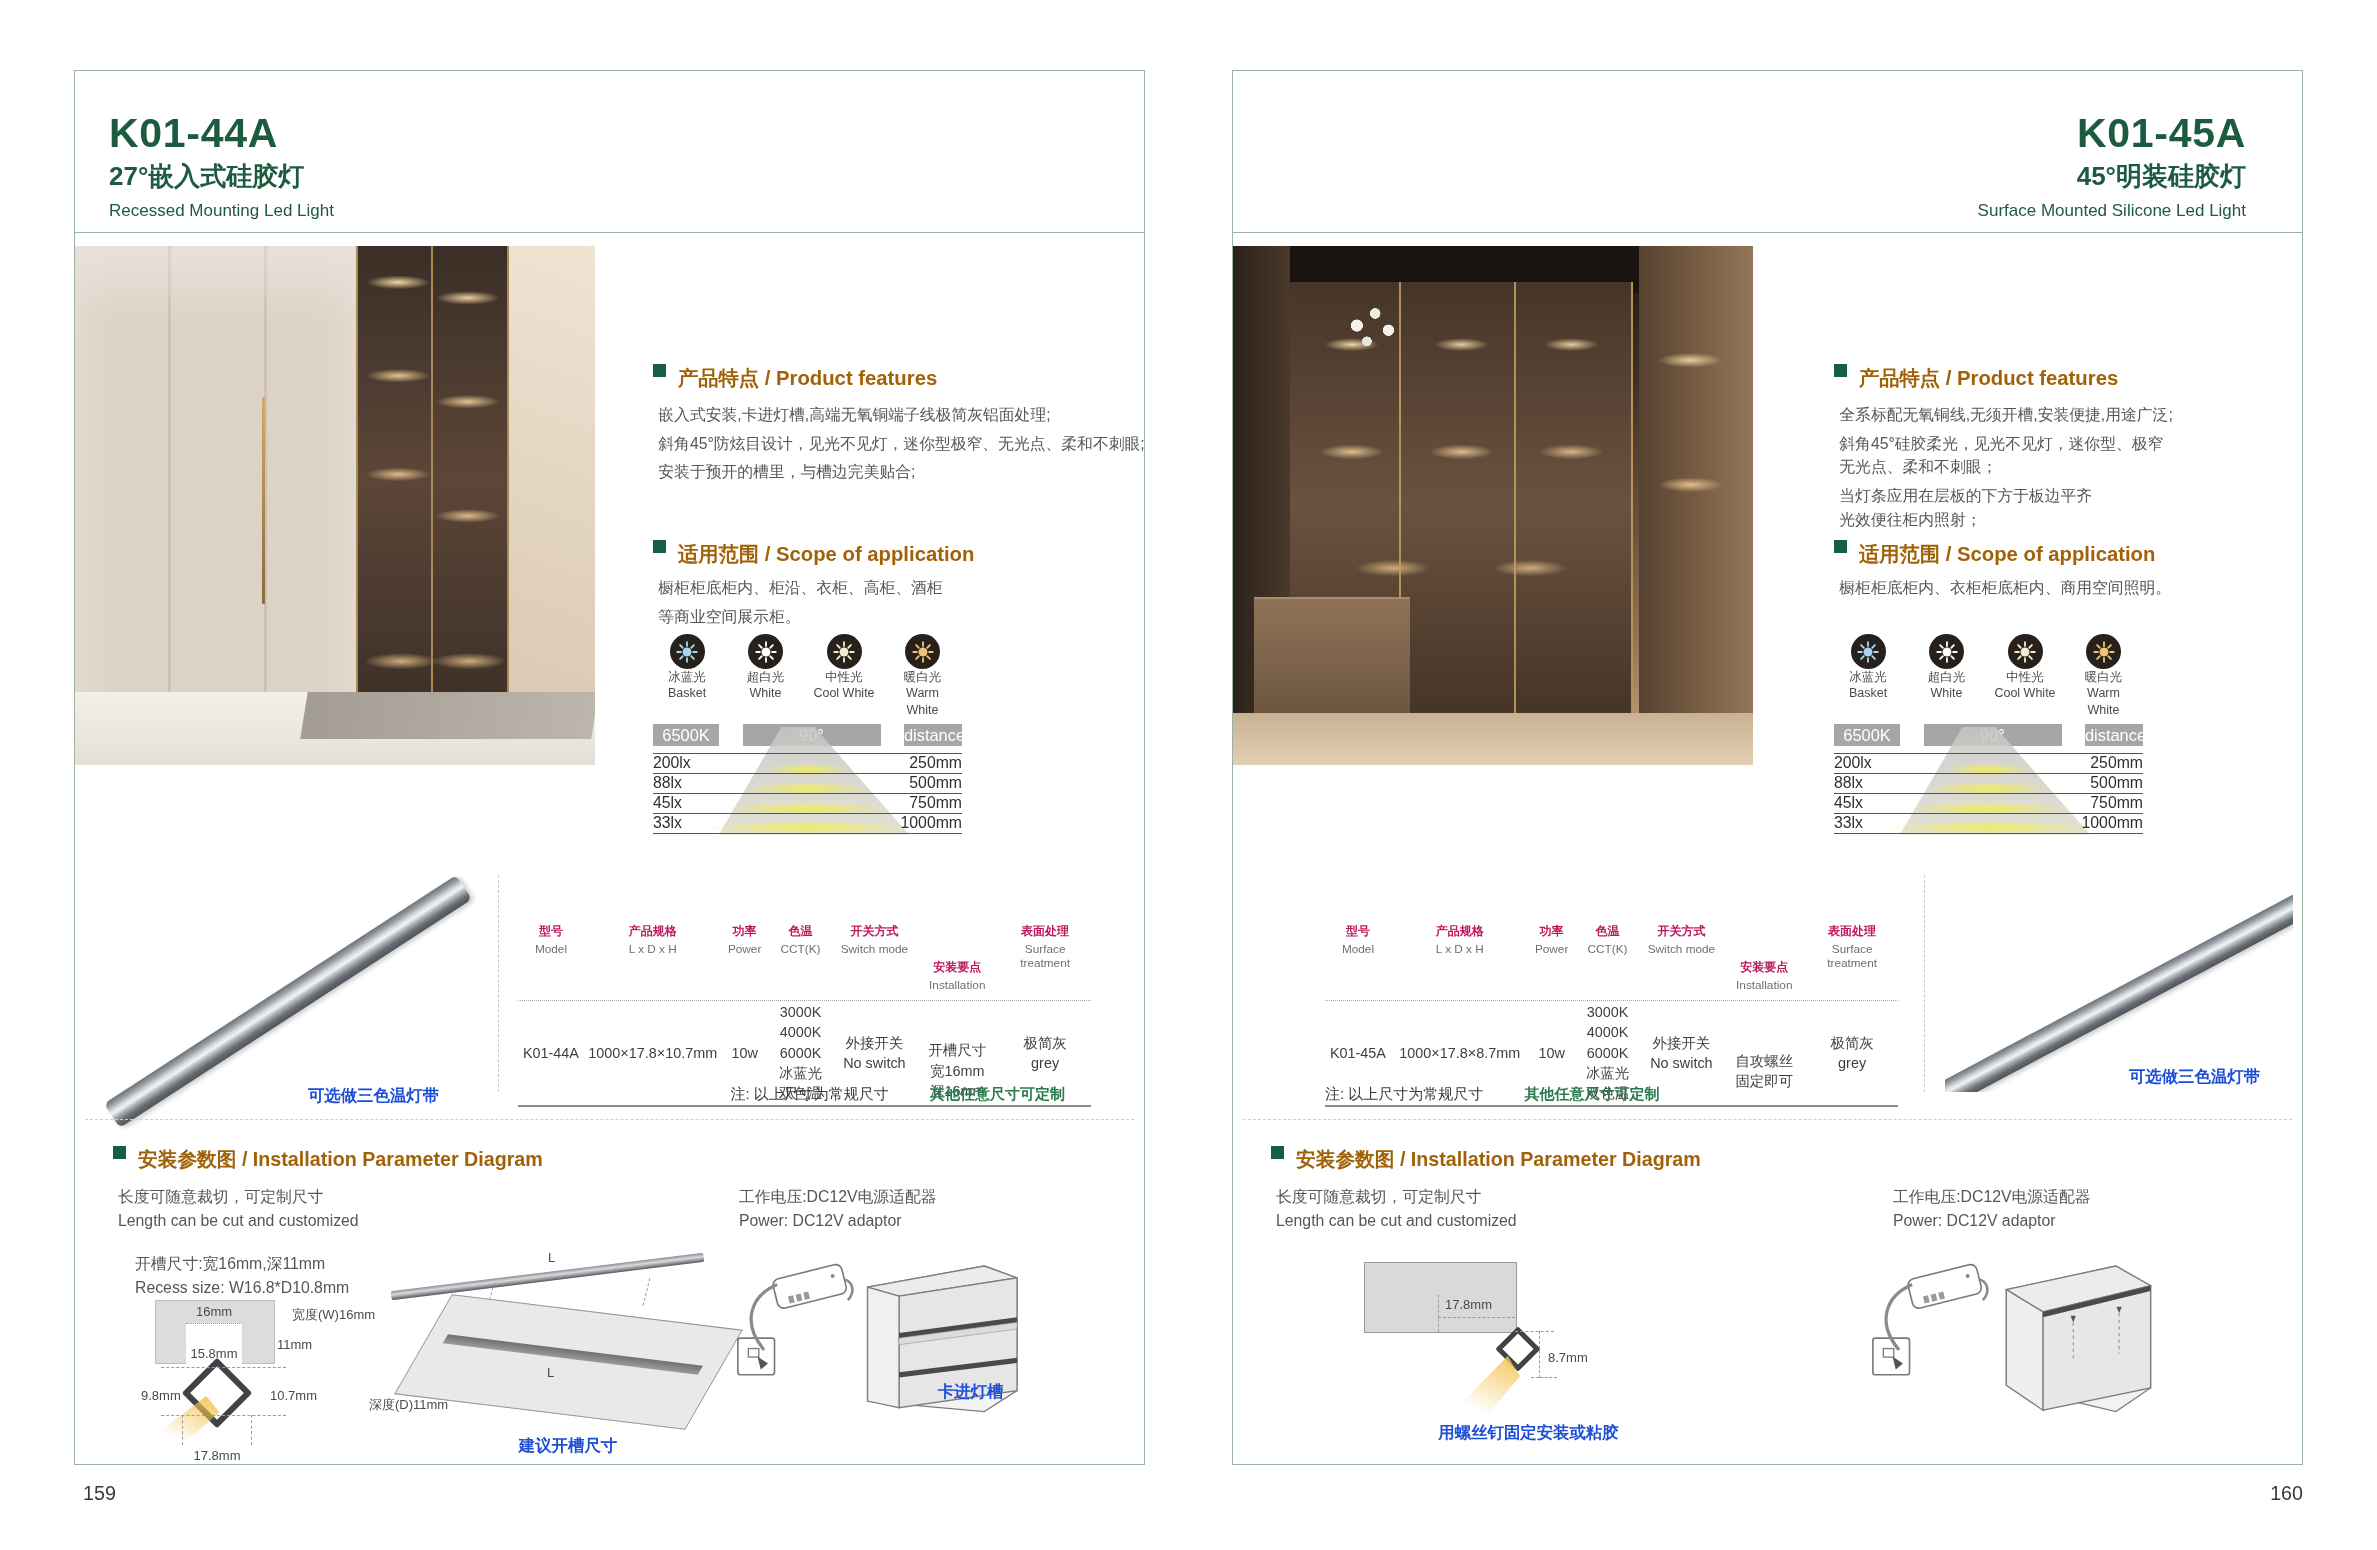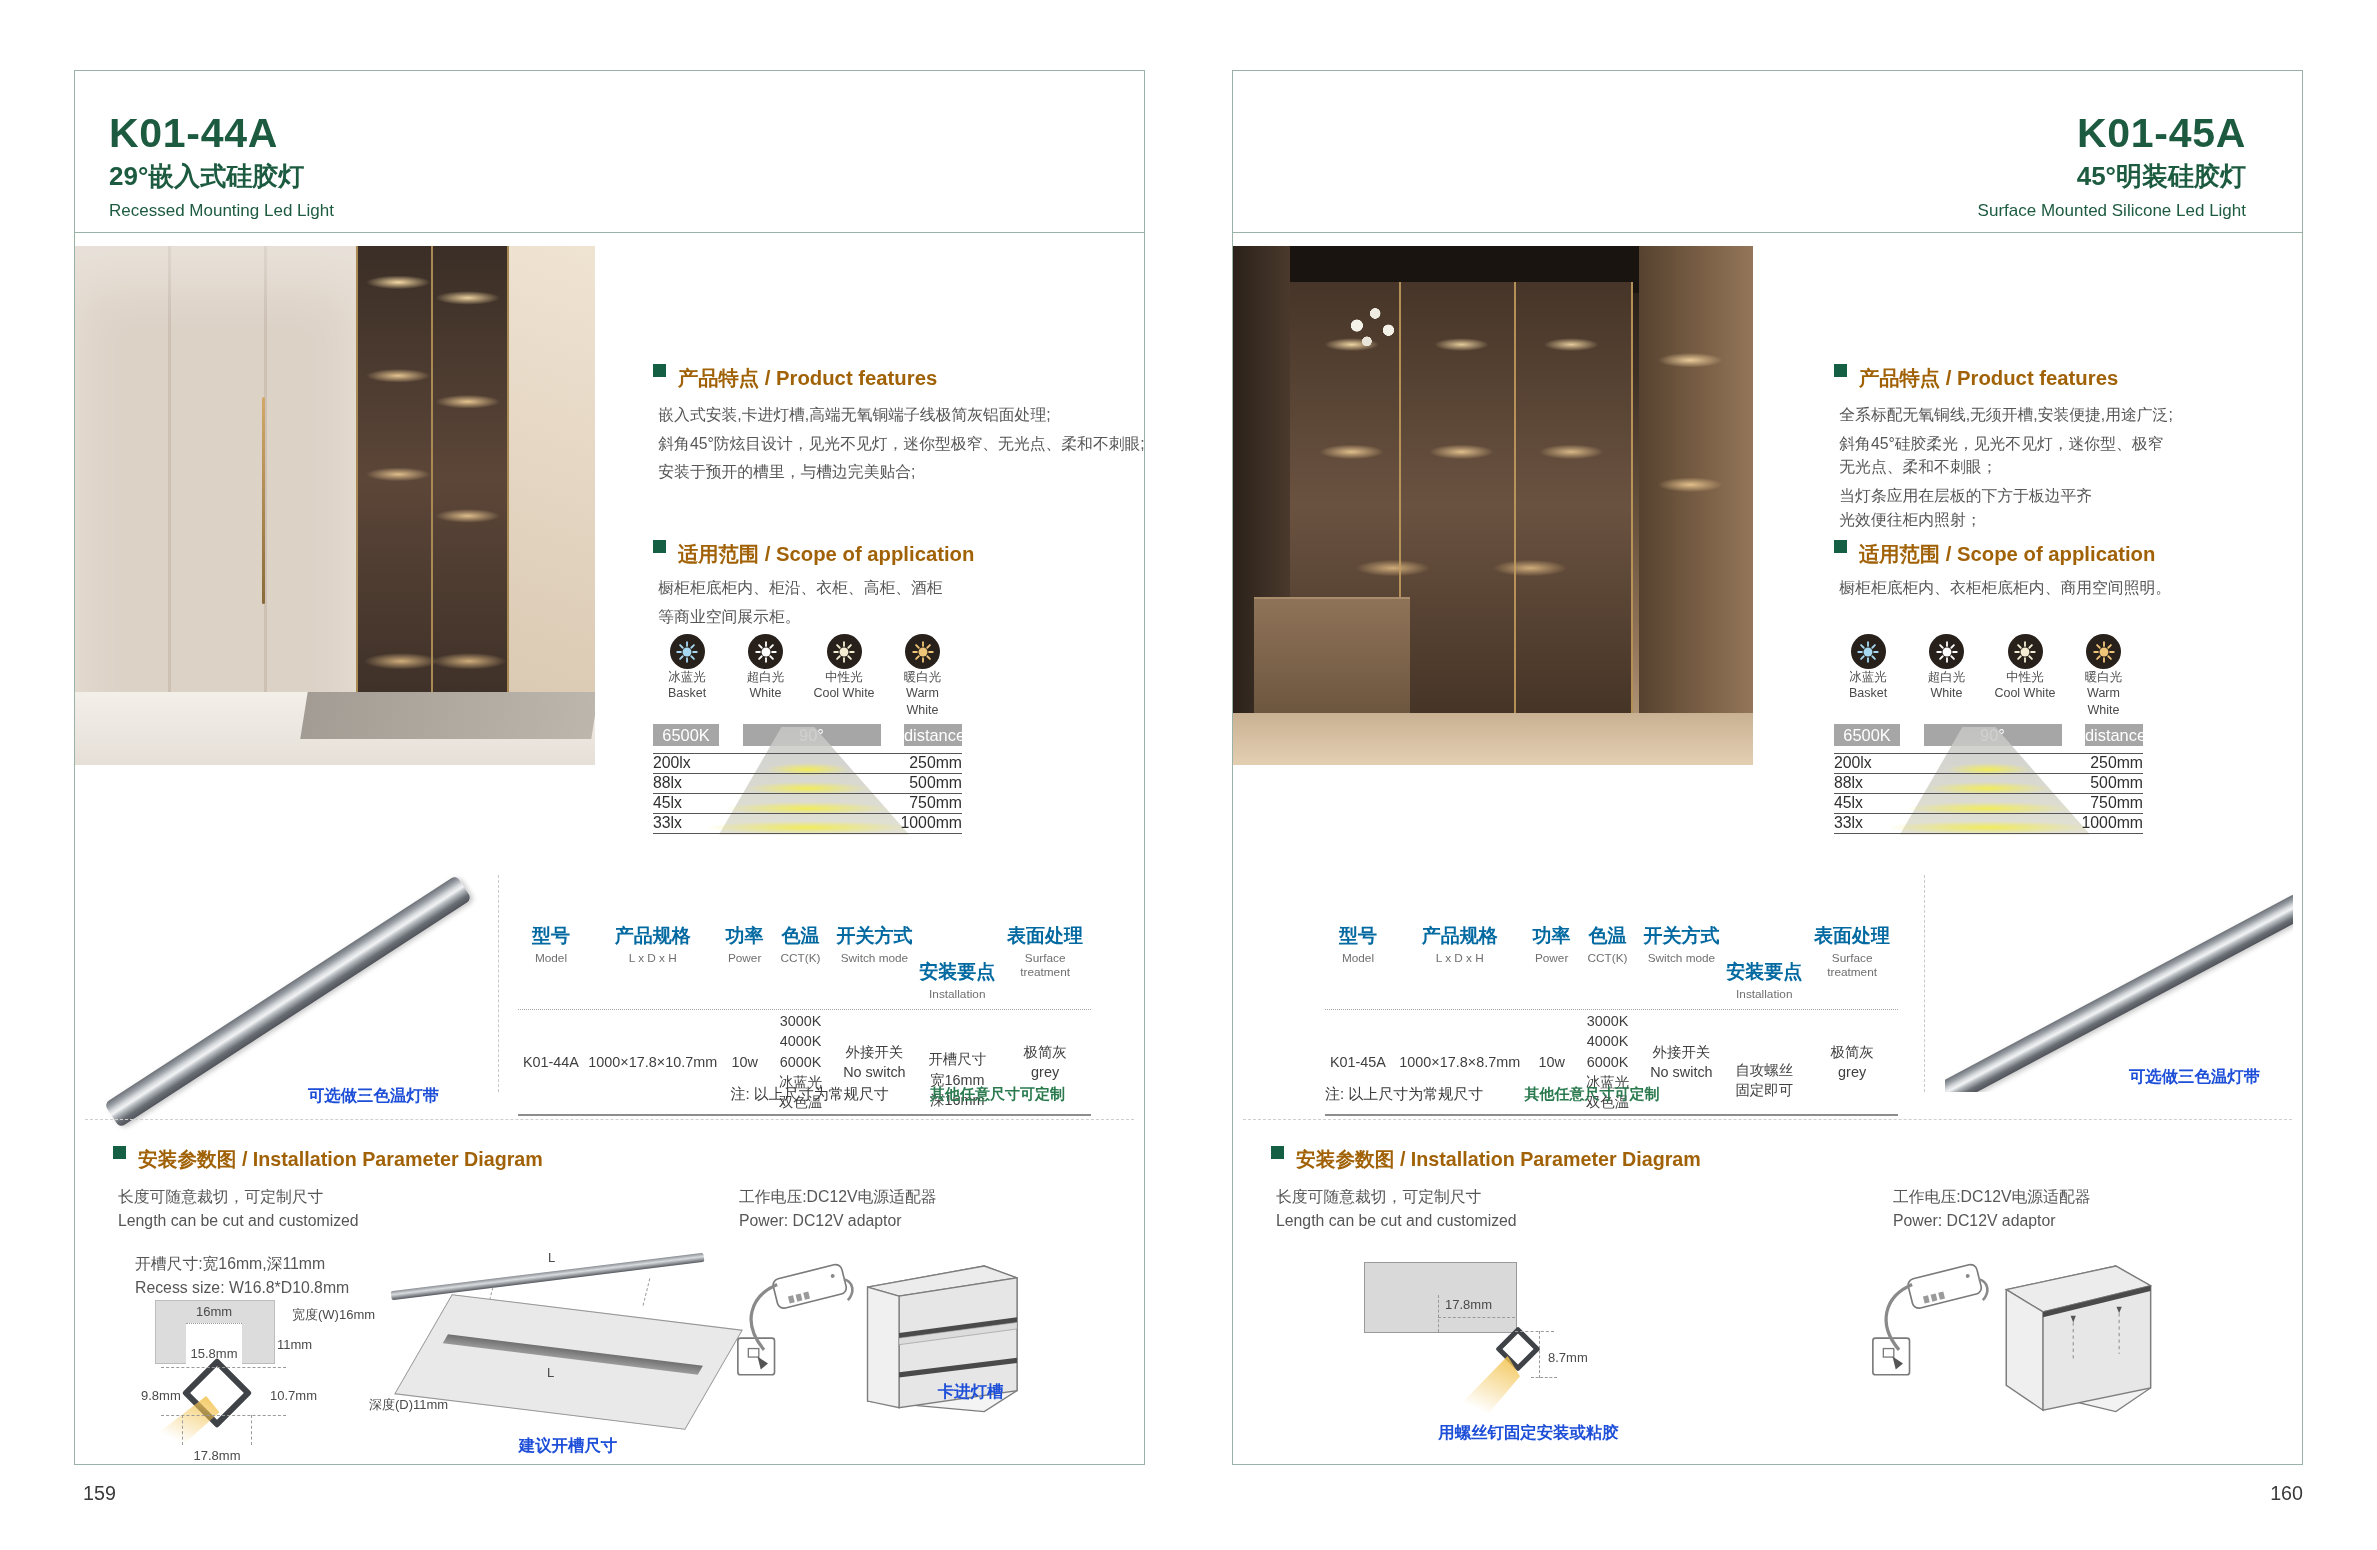--- a/index.html
+++ b/index.html
@@ -25,21 +25,21 @@
   .phrows{position:relative;width:309px;margin-top:6.6px;}
   .cone{position:absolute;left:66px;top:-26px;width:190px;height:108px;background:linear-gradient(180deg,#c6c6c6,#dddccb);clip-path:polygon(33% 0,50% 0,100% 100%,0 100%);opacity:.85;}
   .glow{position:absolute;height:13px;border-radius:50%;background:radial-gradient(closest-side,#f1ec5d,rgba(241,236,93,0));}
   .phrow{display:flex;justify-content:space-between;align-items:center;height:19px;border-top:1.3px solid #555;font-size:15.8px;color:#2f2f2f;position:relative;}
   .phrow:last-child{border-bottom:1.3px solid #555;}
   .spec{width:573px;}
   .hrow{display:flex;border-bottom:1.3px dotted #a8a8a8;padding-bottom:7.9px;}
   .brow{display:flex;align-items:center;min-height:104px;border-bottom:2px solid #8d8d8d;}
   .cell{text-align:center;}
   .w1{width:66px;}.w2{width:138px;}.w3{width:46px;}.w4{width:66px;}.w5{width:82px;}.w6{width:84px;margin-top:36px;}.w7{width:92px;}
-  .hcn{font-size:19px;font-weight:bold;color:#0369a1;}
+  .hcn{font-size:12px;font-weight:bold;color:#be185d;}
   .hen{font-size:11.8px;color:#6f6f6f;margin-top:2px;}
   .vc{font-size:14.4px;color:#3f3f3f;line-height:20.3px;}
   .note{font-size:15px;color:#3a3a3a;white-space:nowrap;}
   .noteg{color:#2a7a4e;font-weight:bold;margin-left:37px;}
   .vdash{position:absolute;border-left:1.3px dashed #c9c9c9;}
   .hdash{position:absolute;border-top:1.3px dashed #cfcfcf;}
   .cap{font-size:16.4px;font-weight:bold;color:#1d4ed8;text-align:center;}
   .dim{font-size:13px;color:#4a4a4a;white-space:nowrap;}
   .insth{font-size:19.7px;}
   .alubar{position:absolute;width:420px;height:29px;border-radius:5.9px;background:linear-gradient(180deg,#6d7278,#9aa0a6 18%,#d7dadd 34%,#f2f3f4 46%,#b7bcc1 58%,#686d73 80%,#50545a);transform:rotate(-33deg);box-shadow:2px 2.6px 5.3px rgba(0,0,0,.22);}
@@ -68,21 +68,21 @@
     </g>
   </defs>
 </svg>
 
 <div class="canvas">
 
   <div class="page lpq">
 
     <div class="ab" style="left:34px;top:41px;">
       <div class="model-title">K01-44A</div>
-      <div class="sub-cn">29°嵌入式硅胶灯</div>
+      <div class="sub-cn">27°嵌入式硅胶灯</div>
       <div class="sub-en">Recessed Mounting Led Light</div>
     </div>
     <div class="rule"></div>
 
     <div class="photo" style="background:linear-gradient(180deg,#ece4da,#d9cfc2 70%,#cfc5b8);">
       <div class="ab" style="left:0;top:0;width:54%;height:100%;background:repeating-linear-gradient(90deg,#ddd2c6 0 93px,#cdc1b4 93px 96px);box-shadow:inset 0 39px 53px rgba(255,255,255,.35);"></div>
       <div class="ab" style="left:36%;top:29%;width:3.3px;height:40%;background:linear-gradient(180deg,#d3a96a,#8a6a3a);border-radius:2px;"></div>
       <div class="ab" style="left:54%;top:0;width:29%;height:100%;background:
         radial-gradient(46px 9.8px at 28% 7%, rgba(255,226,170,.95), transparent 70%),
         radial-gradient(46px 9.8px at 28% 25%, rgba(255,220,160,.85), transparent 70%),

